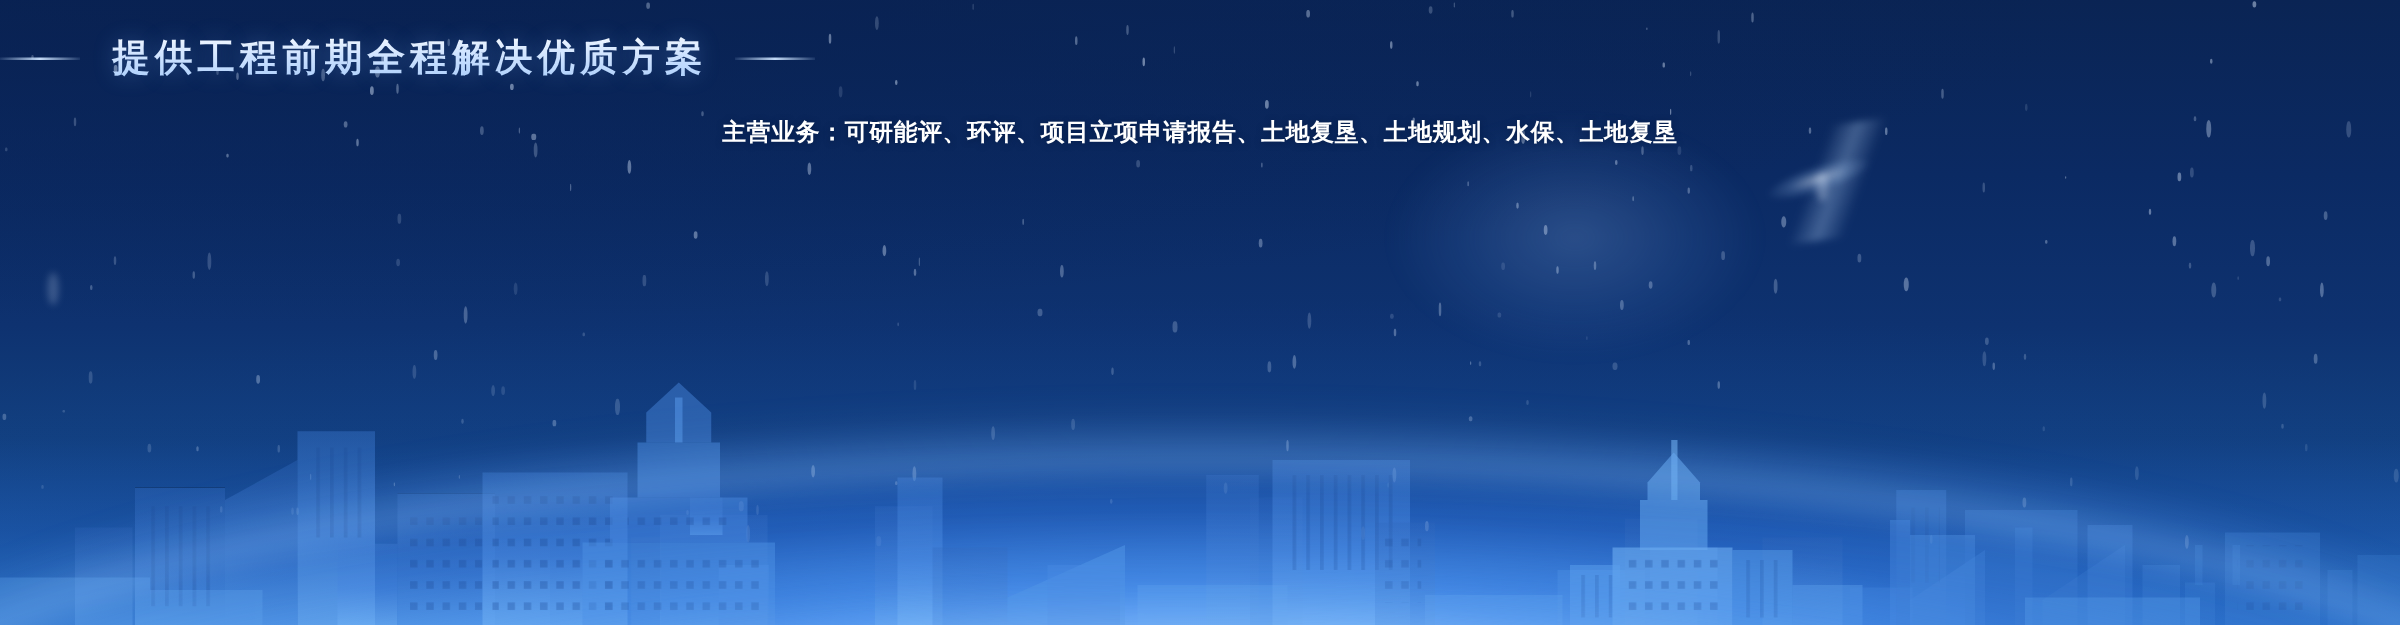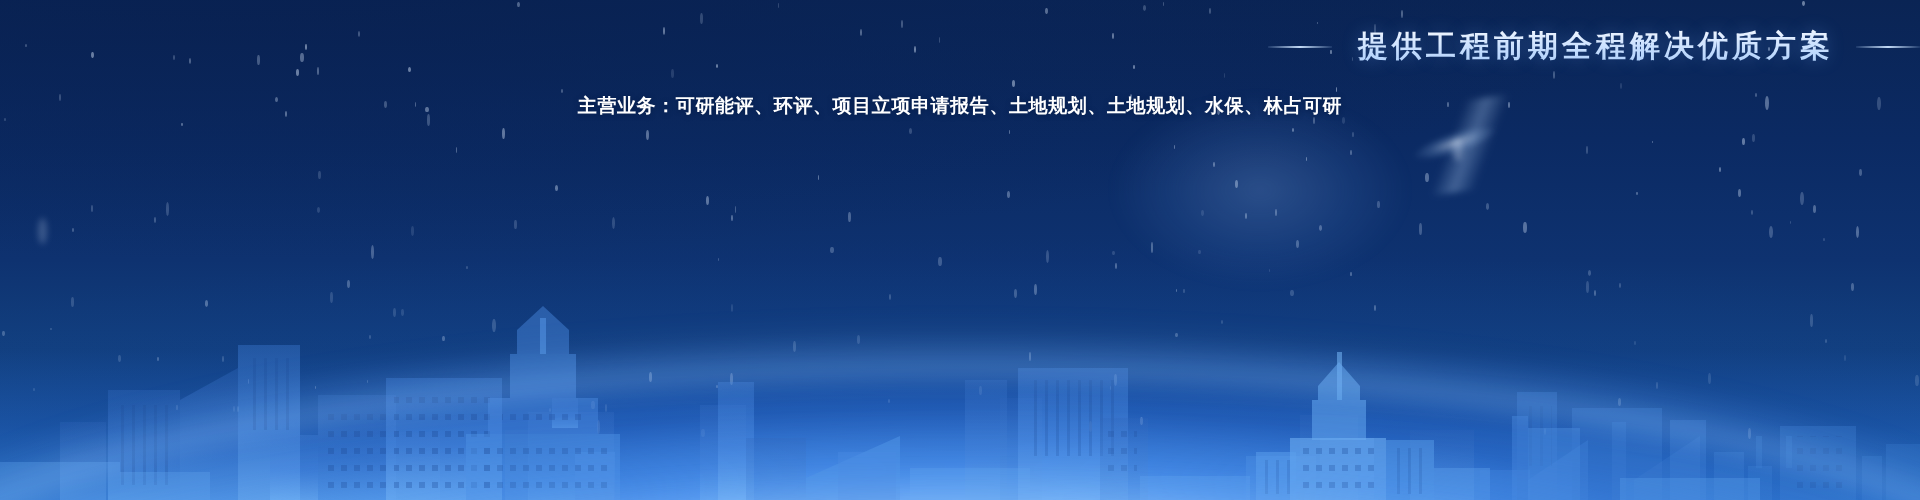--- a/index.html
+++ b/index.html
@@ -157,21 +157,21 @@
     color: #ffffff;
     letter-spacing: 14px;
     text-indent: 14px;
     text-shadow: 0 0 22px rgba(120,175,255,0.45), 0 2px 6px rgba(4,20,55,0.55);
     white-space: nowrap;
   }
   .subline-row {
     margin-top: 26px;
     display: flex;
     align-items: center;
-    justify-content: flex-end;
+    justify-content: flex-start;
     gap: 22px;
   }
   .dash {
     display: block;
     width: 64px;
     height: 2px;
     background: linear-gradient(90deg, rgba(175,210,255,0.1), rgba(205,228,255,0.95), rgba(175,210,255,0.1));
   }
   .subline {
     font-size: 30px;
@@ -539,15 +539,15 @@
   <div class="horizon-rim"></div>
 
   <div class="content">
 
     <div class="subline-row">
       <span class="dash"></span>
       <span class="subline">提供工程前期全程解决优质方案</span>
       <span class="dash"></span>
     </div>
 
-    <div class="bizline">主营业务：可研能评、环评、项目立项申请报告、土地规划、土地规划、水保、林占可研</div>
+    <div class="bizline">主营业务：可研能评、环评、项目立项申请报告、土地复垦、土地规划、水保、土地复垦</div>
   </div>
 </div>
 
 </body></html>

